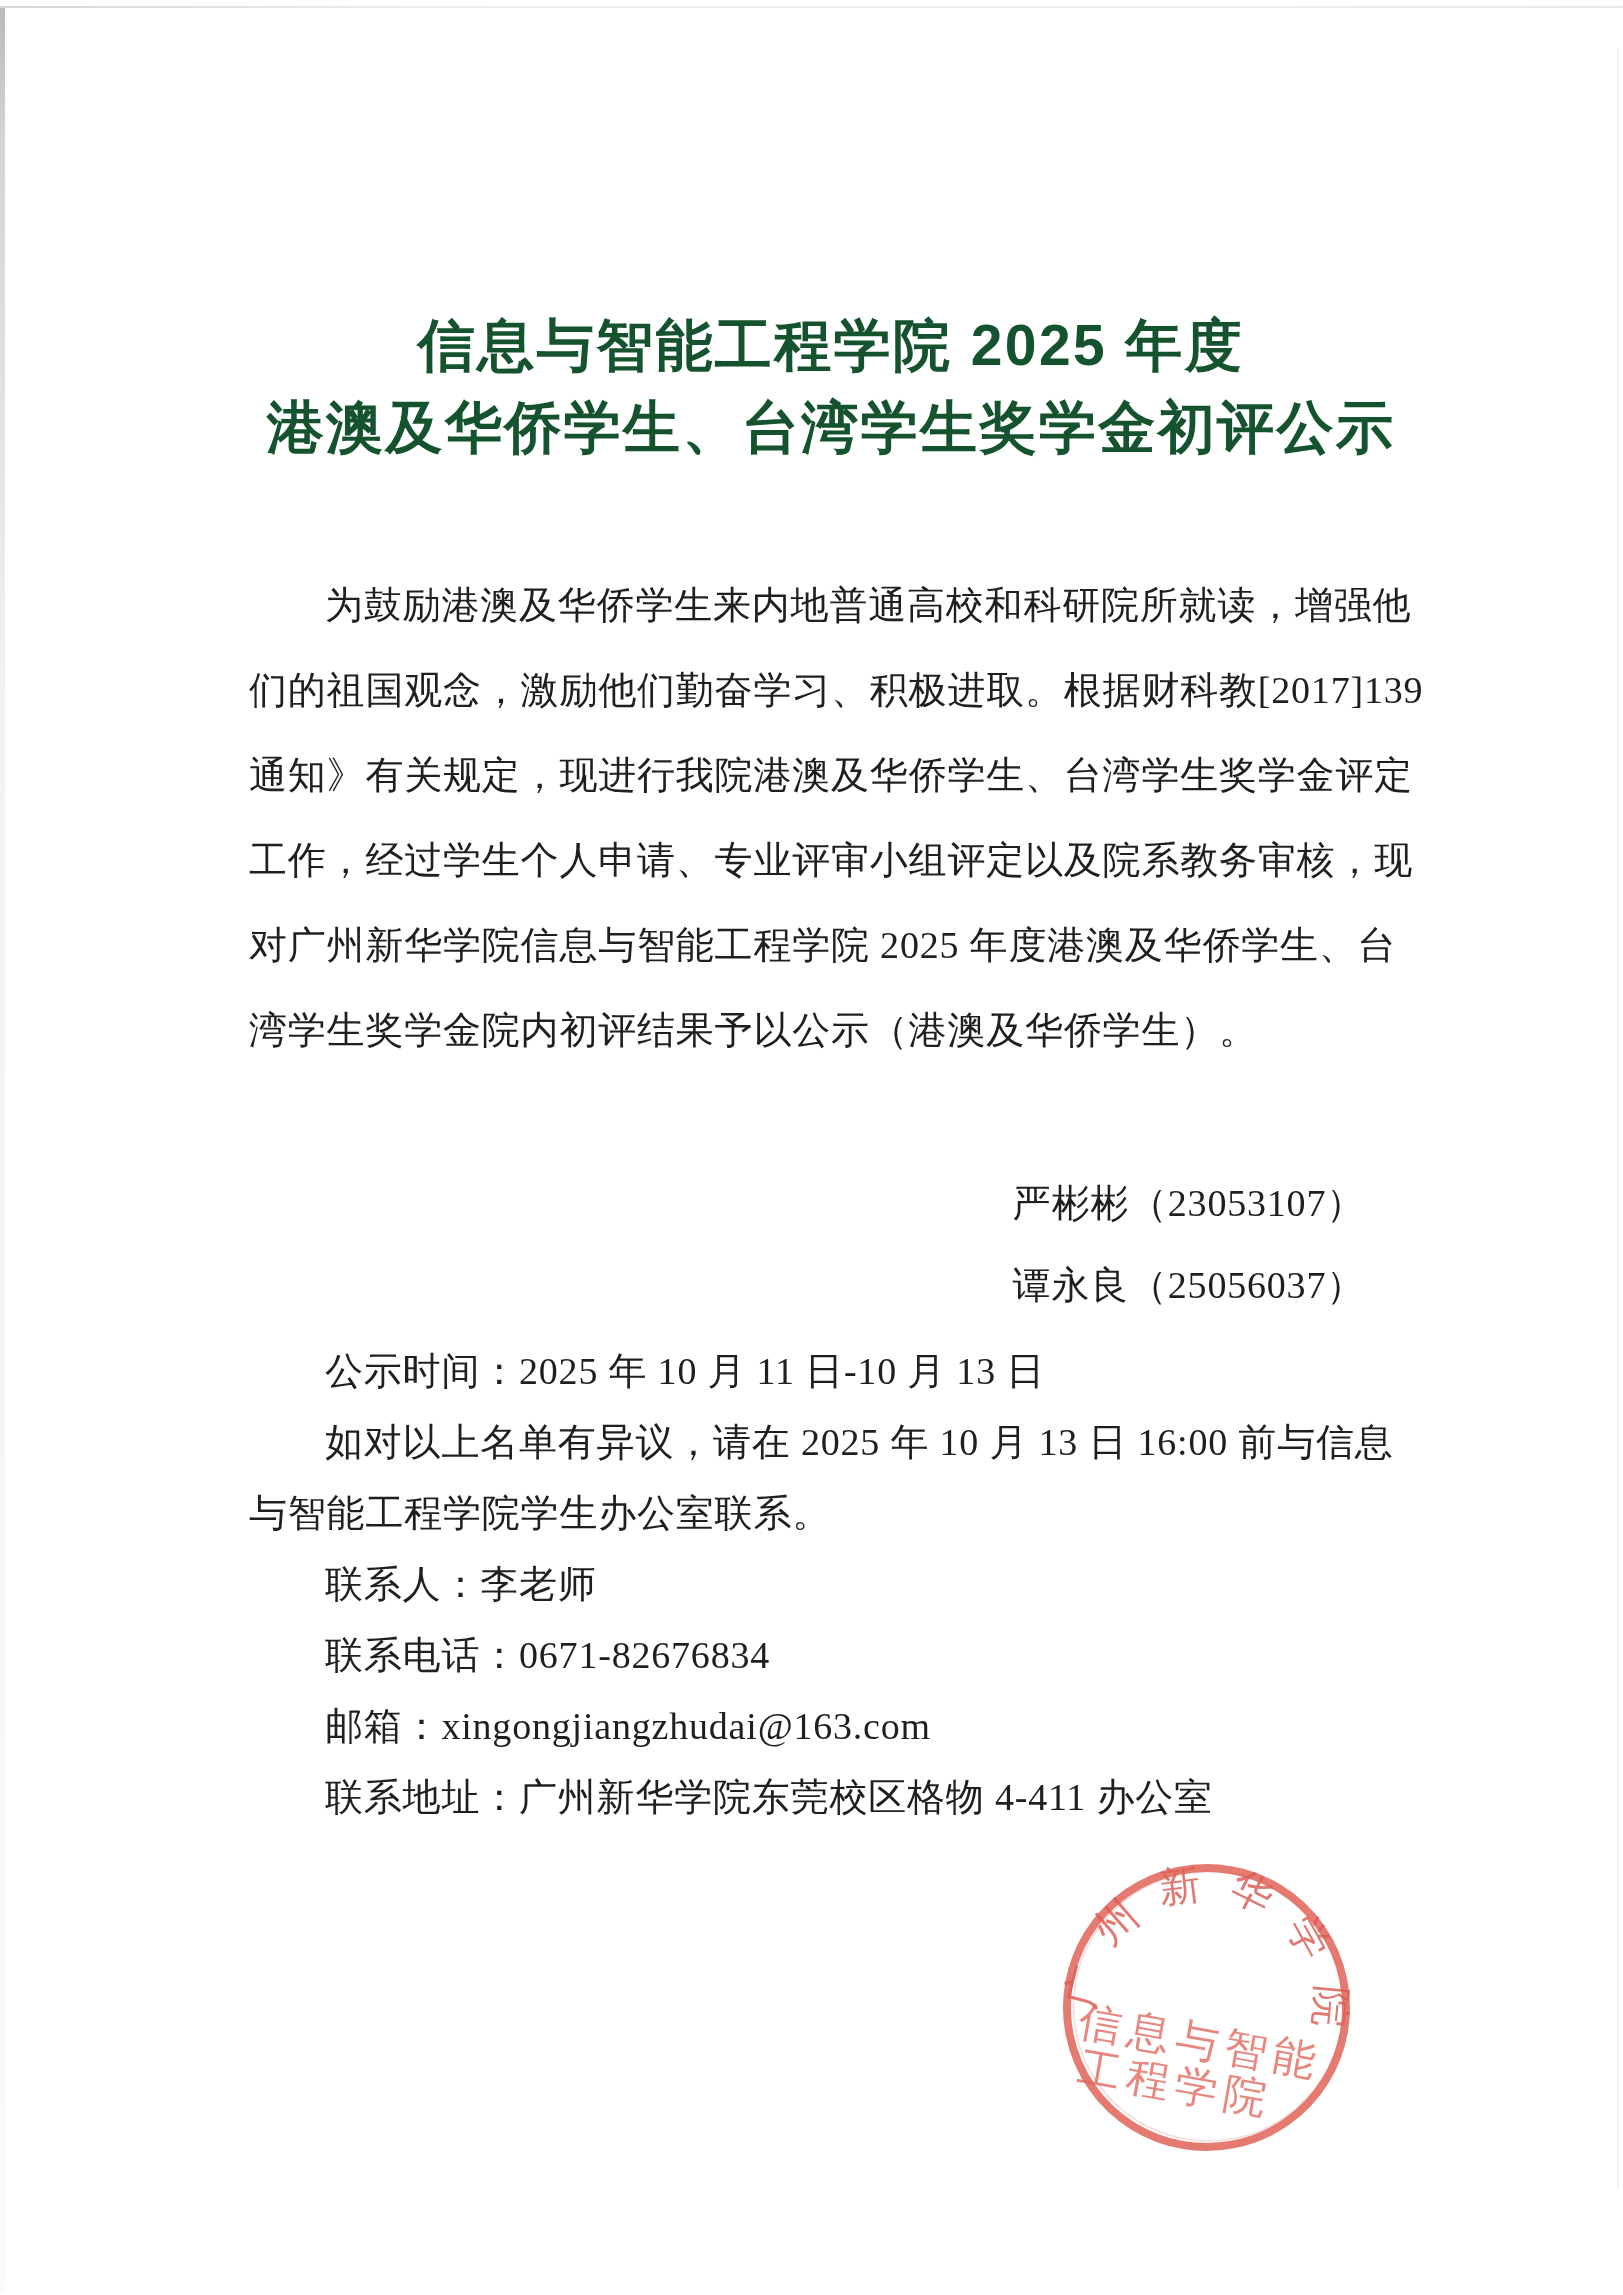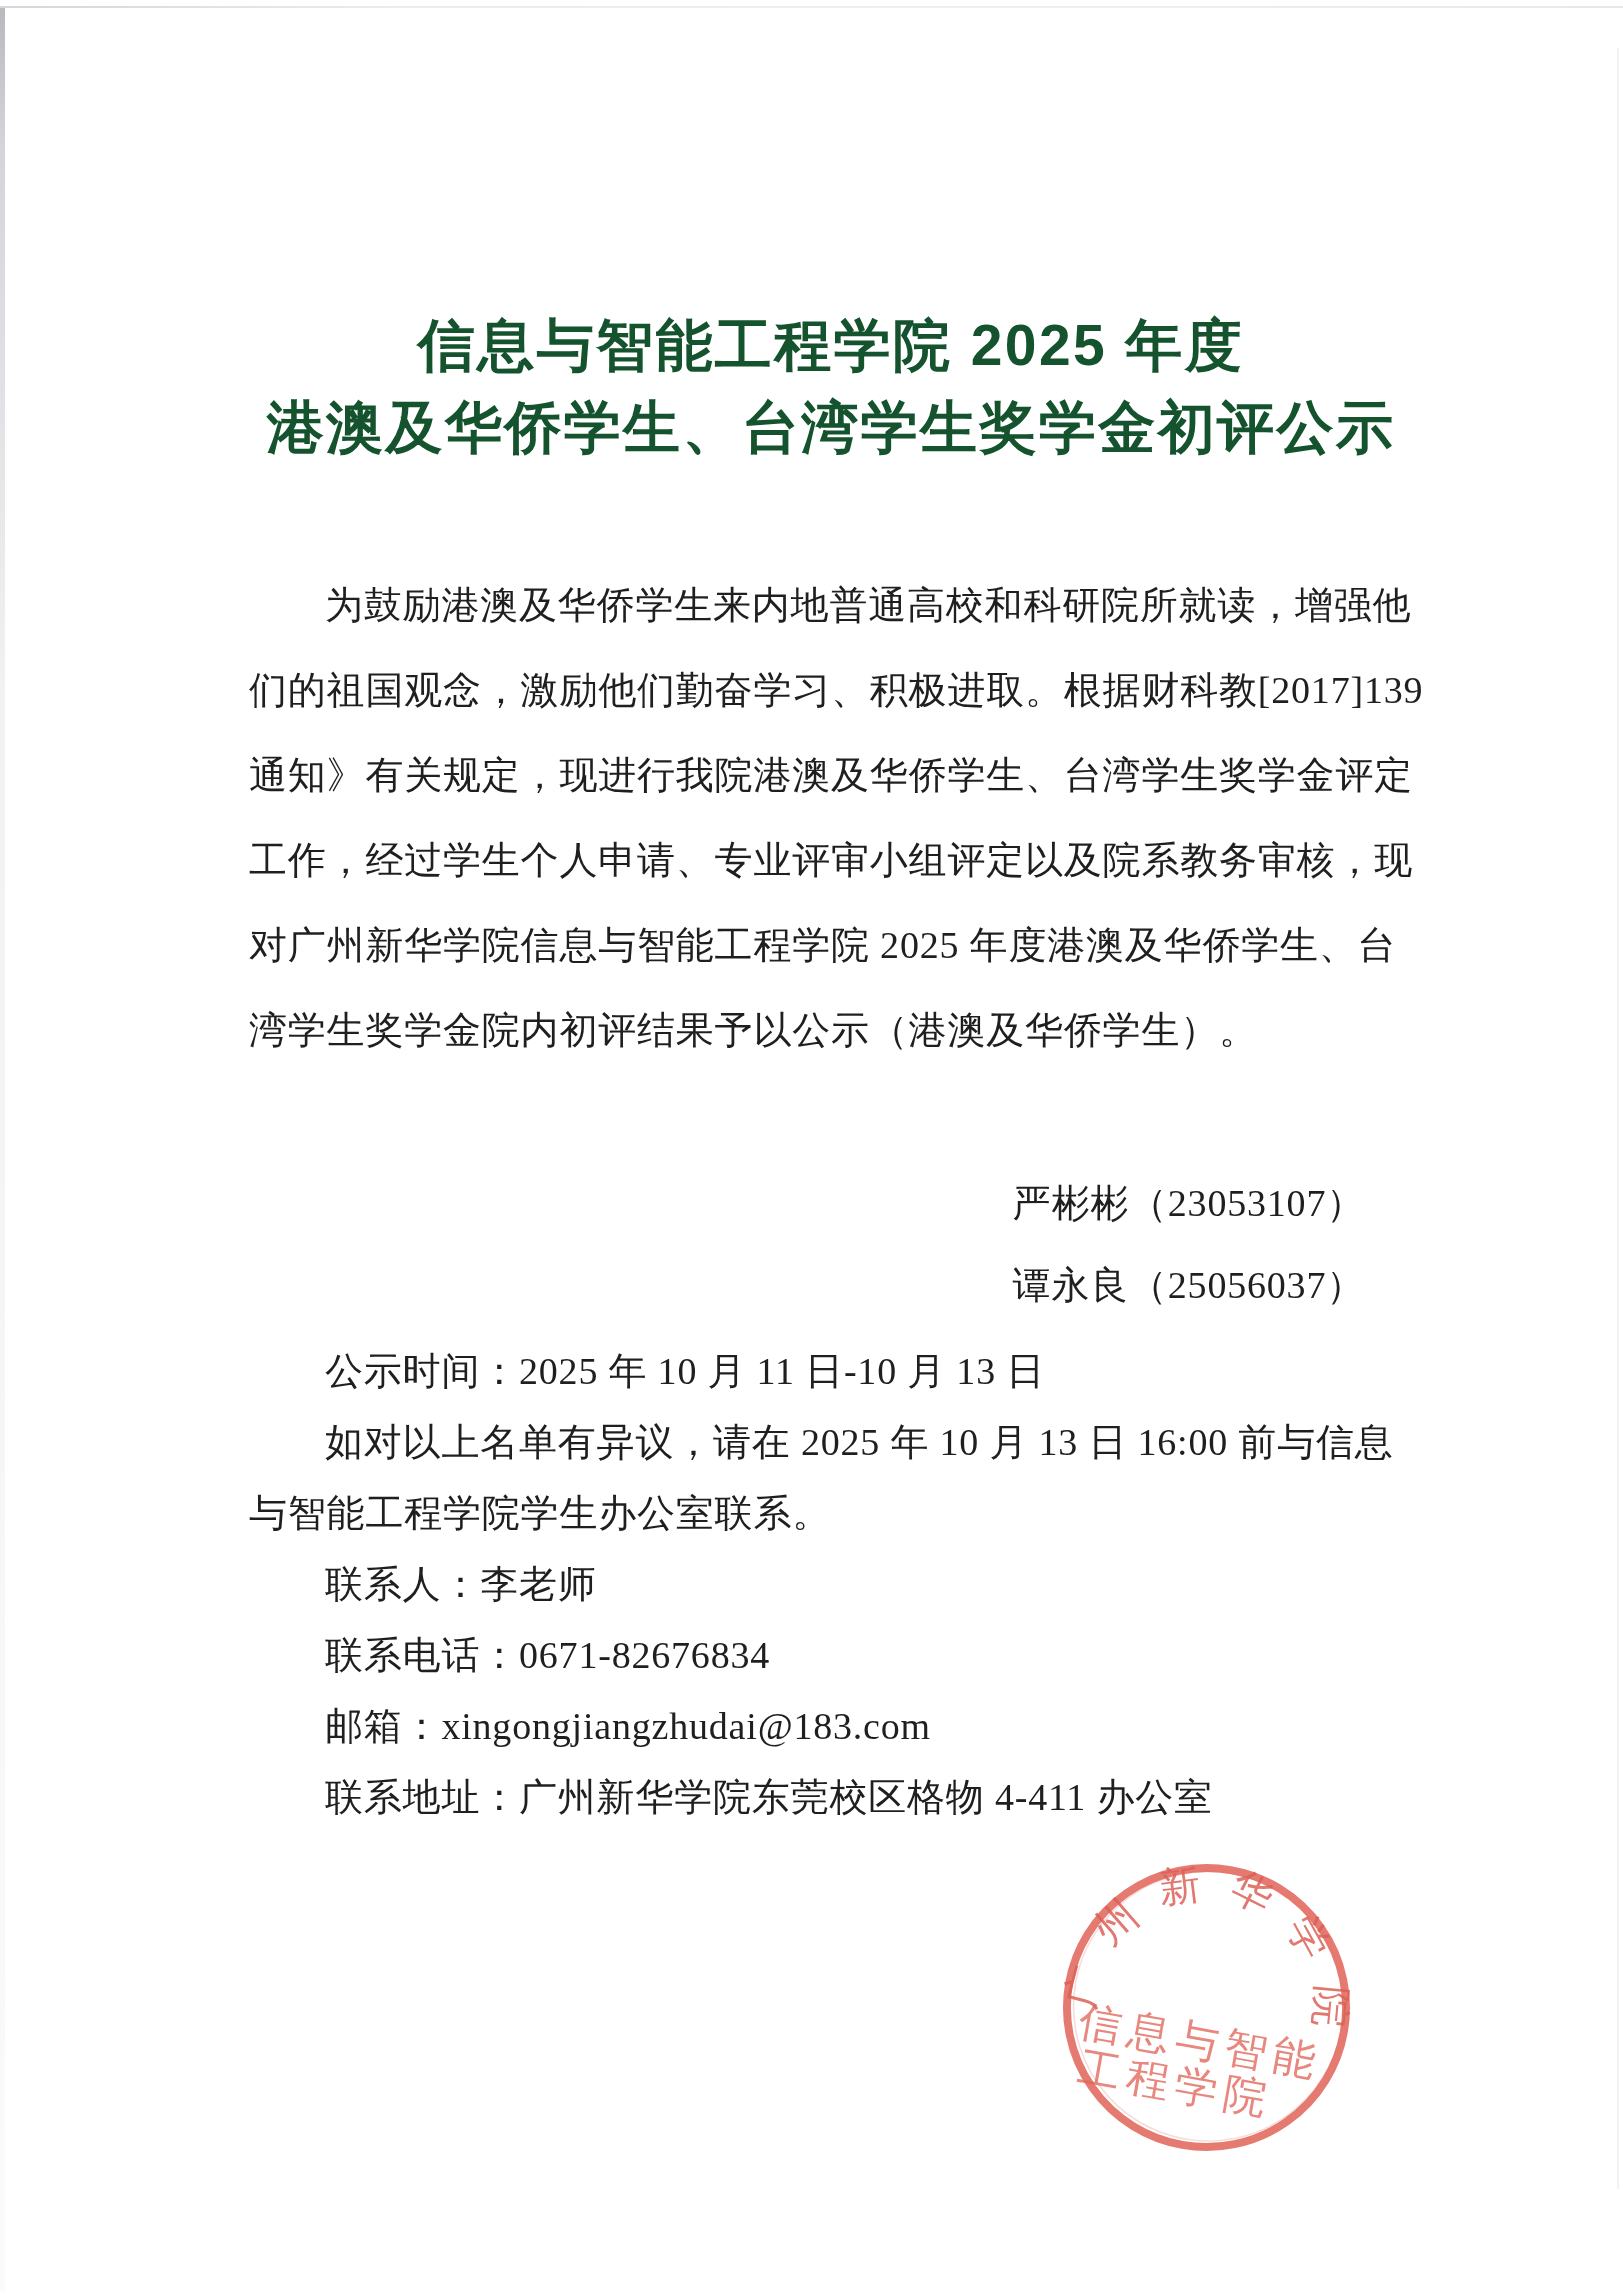--- a/index.html
+++ b/index.html
@@ -81,21 +81,21 @@
     <div class="line">严彬彬（23053107）</div>
     <div class="line">谭永良（25056037）</div>
   </div>
 
   <div class="info">
     <div class="line indent">公示时间：2025 年 10 月 11 日-10 月 13 日</div>
     <div class="line indent">如对以上名单有异议，请在 2025 年 10 月 13 日 16:00 前与信息</div>
     <div class="line">与智能工程学院学生办公室联系。</div>
     <div class="line indent">联系人：李老师</div>
     <div class="line indent">联系电话：0671-82676834</div>
-    <div class="line indent">邮箱：xingongjiangzhudai@183.com</div>
+    <div class="line indent">邮箱：xingongjiangzhudai@163.com</div>
     <div class="line indent">联系地址：广州新华学院东莞校区格物 4-411 办公室</div>
   </div>
 
   <div class="stamp-wrap">
     <svg viewBox="0 0 420 420" width="333" height="333">
       <circle class="stamp-ring" cx="210" cy="210" r="176"></circle>
       <circle class="stamp-ring2" cx="212" cy="208" r="170"></circle>
       <path id="sealArc" d="M 78 250 A 138 138 0 1 1 342 250" fill="none"></path>
       <text class="arc-text">
         <textPath href="#sealArc" startOffset="50%" text-anchor="middle">广州新华学院</textPath>

